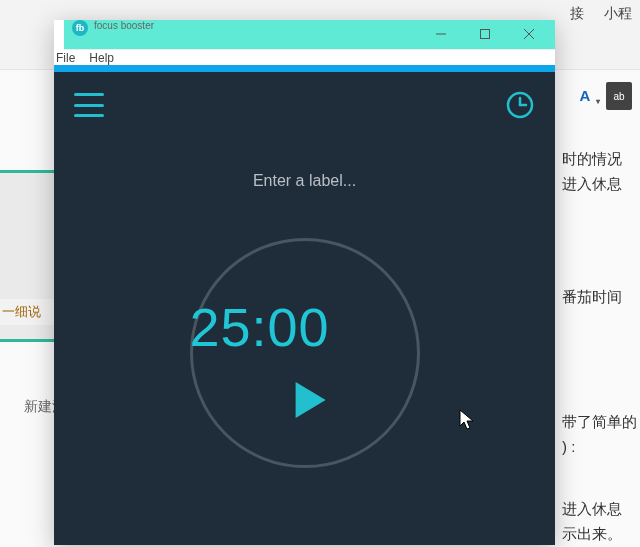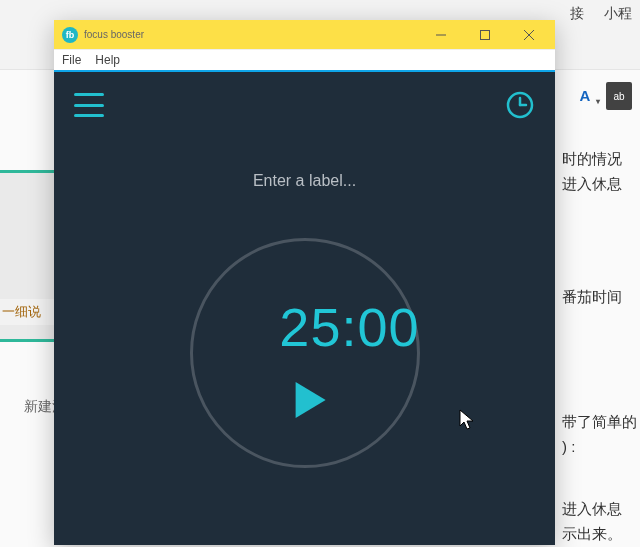--- a/index.html
+++ b/index.html
@@ -86,24 +86,25 @@
     left: 54px; top: 20px;
     width: 501px; height: 525px;
     background: #fff;
     box-shadow: 0 6px 24px rgba(0,0,0,0.25);
     display: flex;
     flex-direction: column;
   }
   .titlebar {
     height: 30px;
     display: flex;
-    align-items: center;
-    background: #fde047;
+    align-items: flex-start;
+    background: #5eead4;
     border-bottom: 1px solid #eee;
     padding: 0 4px 0 8px;
+    margin-left: 10px;
   }
   .titlebar .appicon {
     width: 16px; height: 16px;
     border-radius: 50%;
     background: #1fb7c4;
     color: #fff;
     font-size: 9px;
     font-weight: bold;
     display: flex; align-items: center; justify-content: center;
     margin-right: 6px;
@@ -117,24 +118,24 @@
     width: 44px; height: 28px;
     display: flex; align-items: center; justify-content: center;
     color: #666;
   }
   .titlebar .winbtn svg { display: block; }
   .menubar {
     height: 22px;
     display: flex;
     align-items: center;
     gap: 14px;
-    padding: 0 8px;
+    padding: 0 2px;
     font-size: 12px;
     color: #444;
-    border-bottom: 2px solid #0ea5e9;
+    border-bottom: 7px solid #0ea5e9;
   }
   .app-body {
     flex: 1;
     background: #1f2d3a;
     position: relative;
     display: flex;
     flex-direction: column;
     align-items: center;
   }
   .toprow {
@@ -175,21 +176,21 @@
   }
   .ring {
     position: absolute; inset: 0;
     border: 3px solid #4a5560;
     border-radius: 50%;
   }
   .time-text {
     position: absolute;
     left: 0; right: 0;
     top: 58px;
-    text-align: right;
+    text-align: left;
     font-size: 54px;
     font-weight: 300;
     color: #21c6d6;
     letter-spacing: 1px;
   }
   .play-btn {
     position: absolute;
     left: 50%; top: 140px;
     transform: translateX(-44%);
     cursor: pointer;

